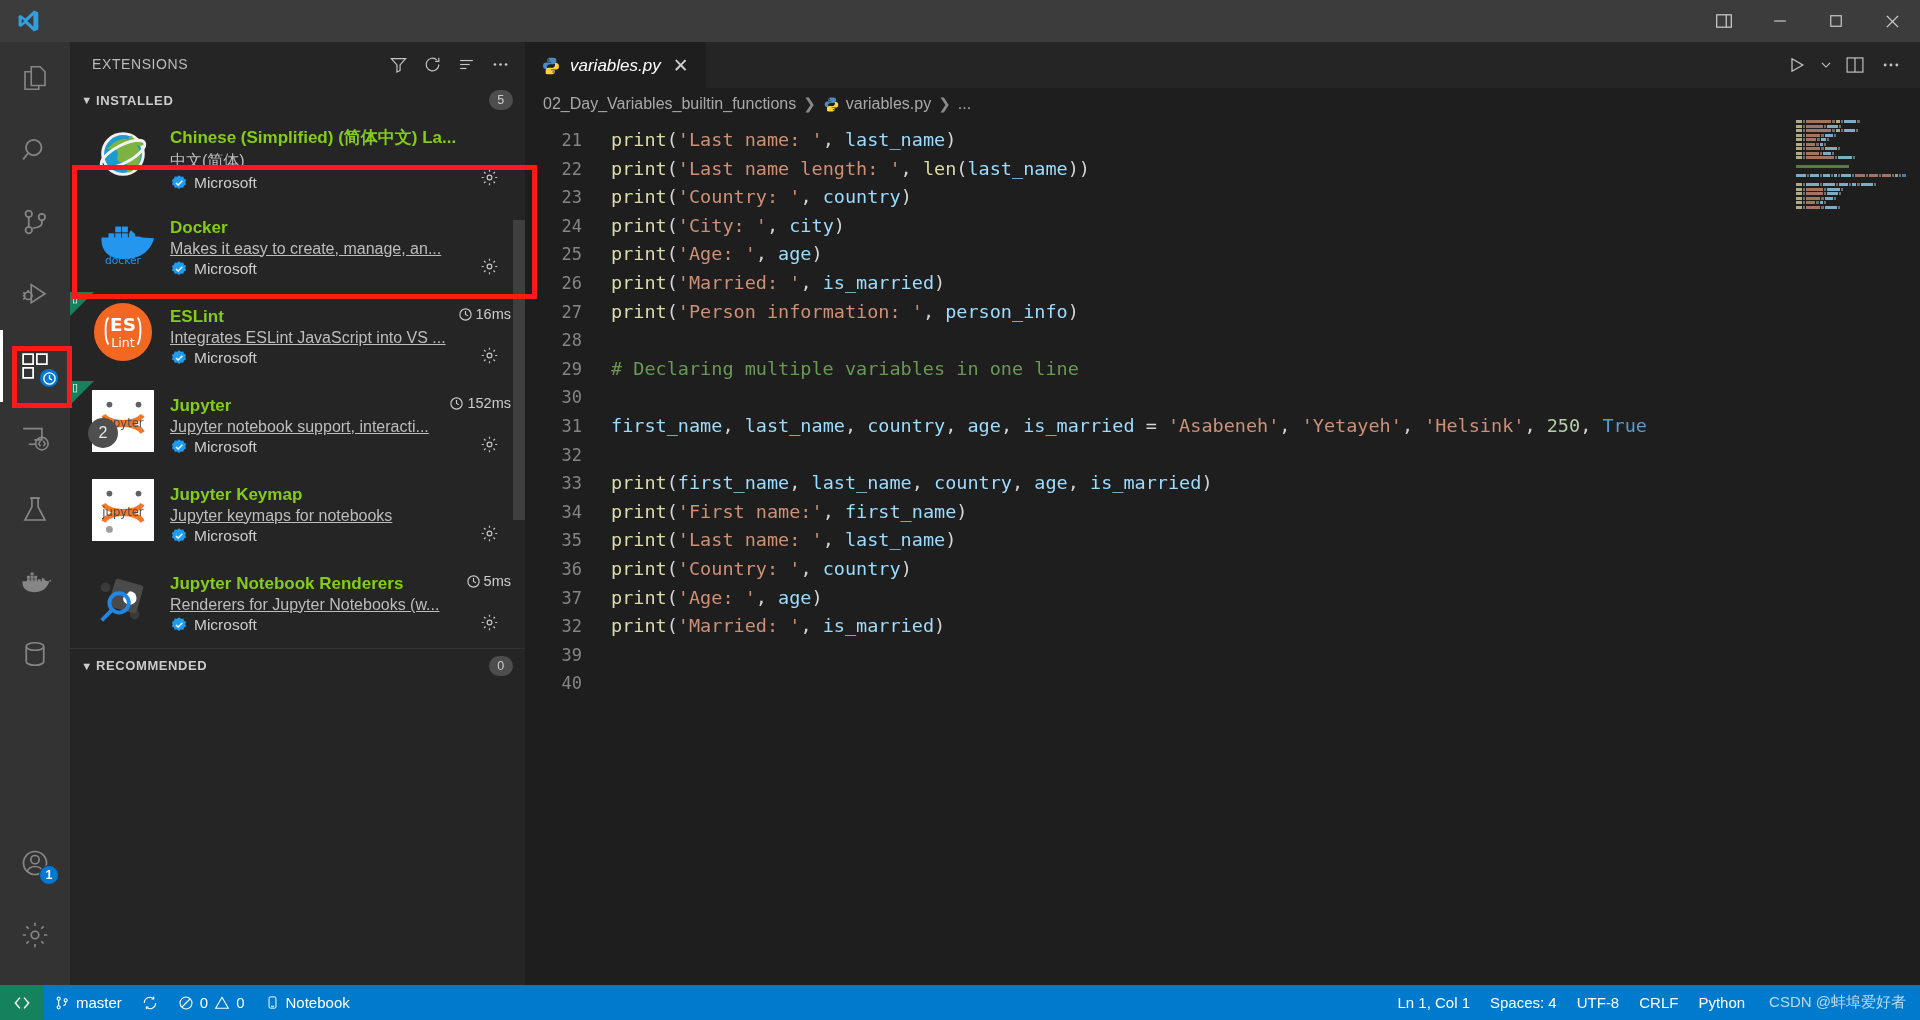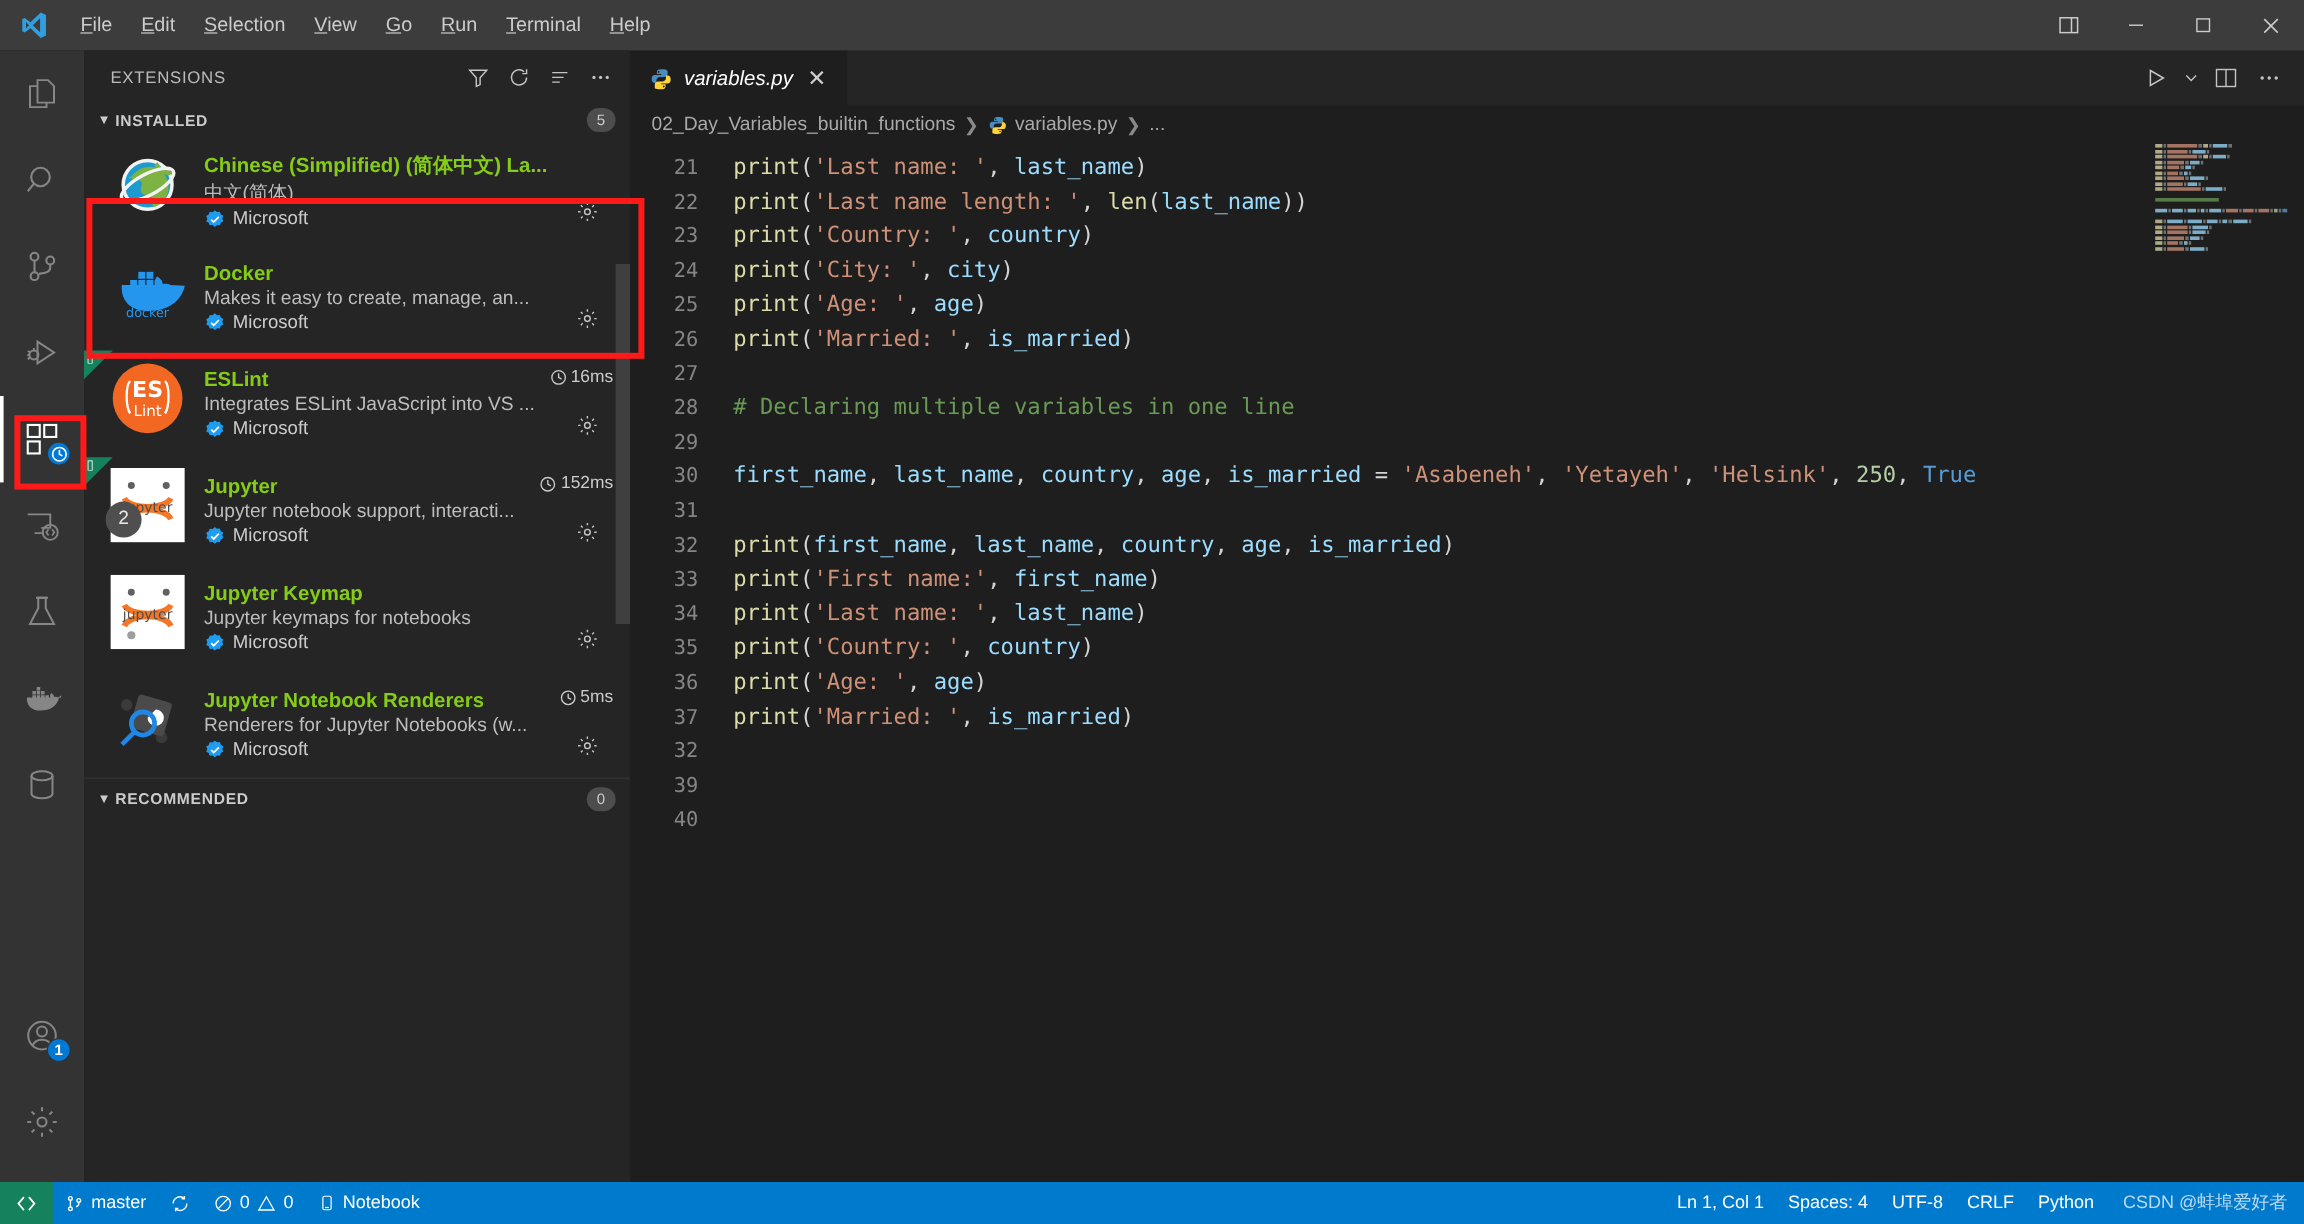--- a/index.html
+++ b/index.html
@@ -110,21 +110,21 @@
   }
   .ext-info { flex: 1 1 auto; min-width: 0; display: flex; flex-direction: column; justify-content: center; gap: 2px; }
   .ext-title-row { display: flex; align-items: baseline; gap: 6px; }
   .ext-name {
     font-size: 17px; font-weight: 700; color: #84cc16; white-space: nowrap;
     overflow: hidden; text-overflow: ellipsis; max-width: 300px;
   }
   .ext-time { margin-left: auto; font-size: 14.5px; color: #cccccc; display: flex; align-items: center; gap: 3px; white-space: nowrap; }
   .ext-desc {
     font-size: 16px; color: #bdbdbd; white-space: nowrap; overflow: hidden;
-    text-overflow: ellipsis; max-width: 320px;
+    text-overflow: ellipsis; max-width: 320px; text-decoration: underline;
   }
   .ext-pub { display: flex; align-items: center; gap: 6px; font-size: 15.5px; color: #cccccc; }
   .ext-gear {
     position: absolute; right: 26px; bottom: 12px; color: #c5c5c5; cursor: pointer;
   }
   .ext-corner {
     position: absolute; left: 0; top: 0; width: 0; height: 0;
     border-top: 24px solid #16825d; border-right: 24px solid transparent;
   }
   .ext-corner-glyph { position: absolute; left: 2px; top: 0px; color: #fff; font-size: 11px; }
@@ -195,30 +195,20 @@
 </head>
 <body>
 
 <div class="app">
 
   <div class="titlebar">
     <div class="vscode-logo">
       <svg width="26" height="26" viewBox="0 0 24 24">
         <path d="M17.5 2.2 9.6 9.7 5.2 6.4l-1.9.9v9.4l1.9.9 4.4-3.3 7.9 7.5 4-1.9V4.1l-4-1.9zM17 6.6v10.8l-5.6-5.4L17 6.6zM6.2 9.6l2.3 2.4-2.3 2.4V9.6z" fill="#2f9fe0"></path>
       </svg>
-    </div>
-    <div class="menubar">
-      <div class="menu-item"><u>F</u>ile</div>
-      <div class="menu-item"><u>E</u>dit</div>
-      <div class="menu-item"><u>S</u>election</div>
-      <div class="menu-item"><u>V</u>iew</div>
-      <div class="menu-item"><u>G</u>o</div>
-      <div class="menu-item"><u>R</u>un</div>
-      <div class="menu-item"><u>T</u>erminal</div>
-      <div class="menu-item"><u>H</u>elp</div>
     </div>
     <div class="win-controls">
       <div class="win-btn">
         <svg width="18" height="18" viewBox="0 0 16 16" fill="none" stroke="#cccccc" stroke-width="1.1">
           <rect x="1.5" y="2.5" width="13" height="11"></rect>
             <line x1="10" y1="2.5" x2="10" y2="13.5"></line>
         </svg>
       </div>
       <div class="win-btn">
         <svg width="14" height="14" viewBox="0 0 12 12">
@@ -693,20 +683,21 @@
             <div class="gnum">39</div>
             <div class="gnum">40</div>
           </div>
         <div class="code-lines">
             <div class="cline"><span class="t-fn">print</span><span class="t-punc">(</span><span class="t-str">'Last name: '</span><span class="t-punc">, </span><span class="t-var">last_name</span><span class="t-punc">)</span></div>
             <div class="cline"><span class="t-fn">print</span><span class="t-punc">(</span><span class="t-str">'Last name length: '</span><span class="t-punc">, </span><span class="t-fn">len</span><span class="t-punc">(</span><span class="t-var">last_name</span><span class="t-punc">))</span></div>
             <div class="cline"><span class="t-fn">print</span><span class="t-punc">(</span><span class="t-str">'Country: '</span><span class="t-punc">, </span><span class="t-var">country</span><span class="t-punc">)</span></div>
             <div class="cline"><span class="t-fn">print</span><span class="t-punc">(</span><span class="t-str">'City: '</span><span class="t-punc">, </span><span class="t-var">city</span><span class="t-punc">)</span></div>
             <div class="cline"><span class="t-fn">print</span><span class="t-punc">(</span><span class="t-str">'Age: '</span><span class="t-punc">, </span><span class="t-var">age</span><span class="t-punc">)</span></div>
             <div class="cline"><span class="t-fn">print</span><span class="t-punc">(</span><span class="t-str">'Married: '</span><span class="t-punc">, </span><span class="t-var">is_married</span><span class="t-punc">)</span></div>
+            <div class="cline"><span class="t-fn">print</span><span class="t-punc">(</span><span class="t-str">'Person information: '</span><span class="t-punc">, </span><span class="t-var">person_info</span><span class="t-punc">)</span></div>
             <div class="cline">&nbsp;</div>
             <div class="cline"><span class="t-com"># Declaring multiple variables in one line</span></div>
             <div class="cline">&nbsp;</div>
             <div class="cline"><span class="t-var">first_name</span><span class="t-punc">, </span><span class="t-var">last_name</span><span class="t-punc">, </span><span class="t-var">country</span><span class="t-punc">, </span><span class="t-var">age</span><span class="t-punc">, </span><span class="t-var">is_married</span><span class="t-punc"> = </span><span class="t-str">'Asabeneh'</span><span class="t-punc">, </span><span class="t-str">'Yetayeh'</span><span class="t-punc">, </span><span class="t-str">'Helsink'</span><span class="t-punc">, </span><span class="t-num">250</span><span class="t-punc">, </span><span class="t-kw">True</span></div>
             <div class="cline">&nbsp;</div>
             <div class="cline"><span class="t-fn">print</span><span class="t-punc">(</span><span class="t-var">first_name</span><span class="t-punc">, </span><span class="t-var">last_name</span><span class="t-punc">, </span><span class="t-var">country</span><span class="t-punc">, </span><span class="t-var">age</span><span class="t-punc">, </span><span class="t-var">is_married</span><span class="t-punc">)</span></div>
             <div class="cline"><span class="t-fn">print</span><span class="t-punc">(</span><span class="t-str">'First name:'</span><span class="t-punc">, </span><span class="t-var">first_name</span><span class="t-punc">)</span></div>
             <div class="cline"><span class="t-fn">print</span><span class="t-punc">(</span><span class="t-str">'Last name: '</span><span class="t-punc">, </span><span class="t-var">last_name</span><span class="t-punc">)</span></div>
             <div class="cline"><span class="t-fn">print</span><span class="t-punc">(</span><span class="t-str">'Country: '</span><span class="t-punc">, </span><span class="t-var">country</span><span class="t-punc">)</span></div>
             <div class="cline"><span class="t-fn">print</span><span class="t-punc">(</span><span class="t-str">'Age: '</span><span class="t-punc">, </span><span class="t-var">age</span><span class="t-punc">)</span></div>

